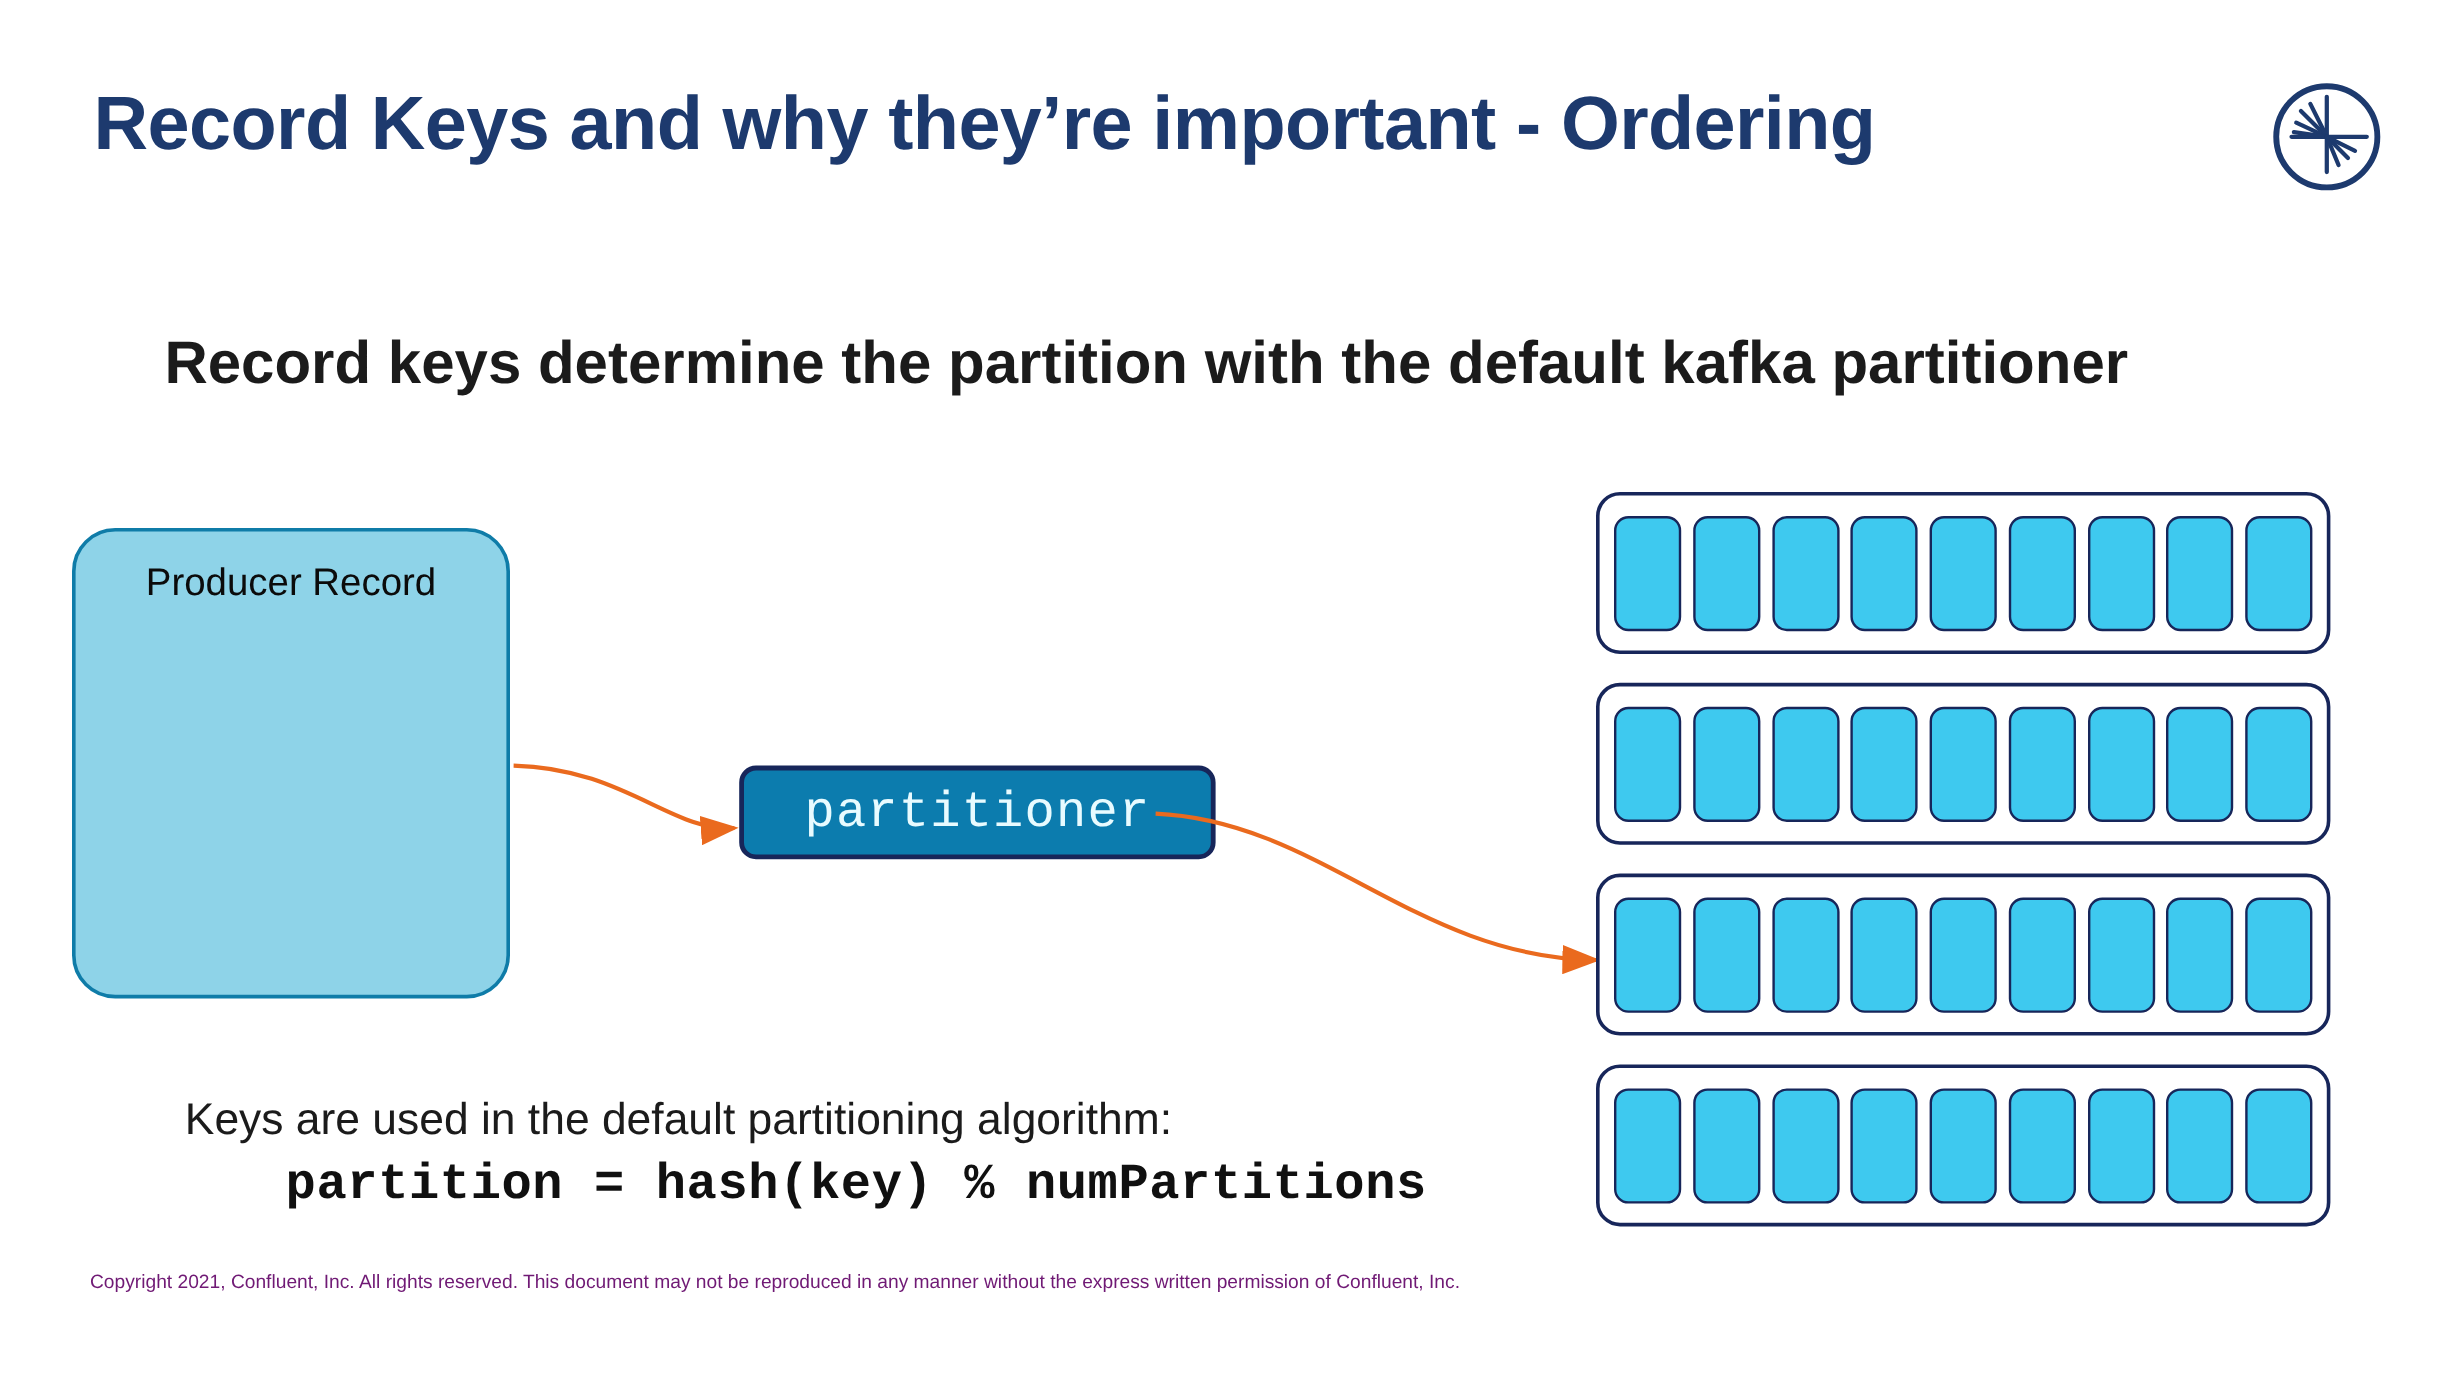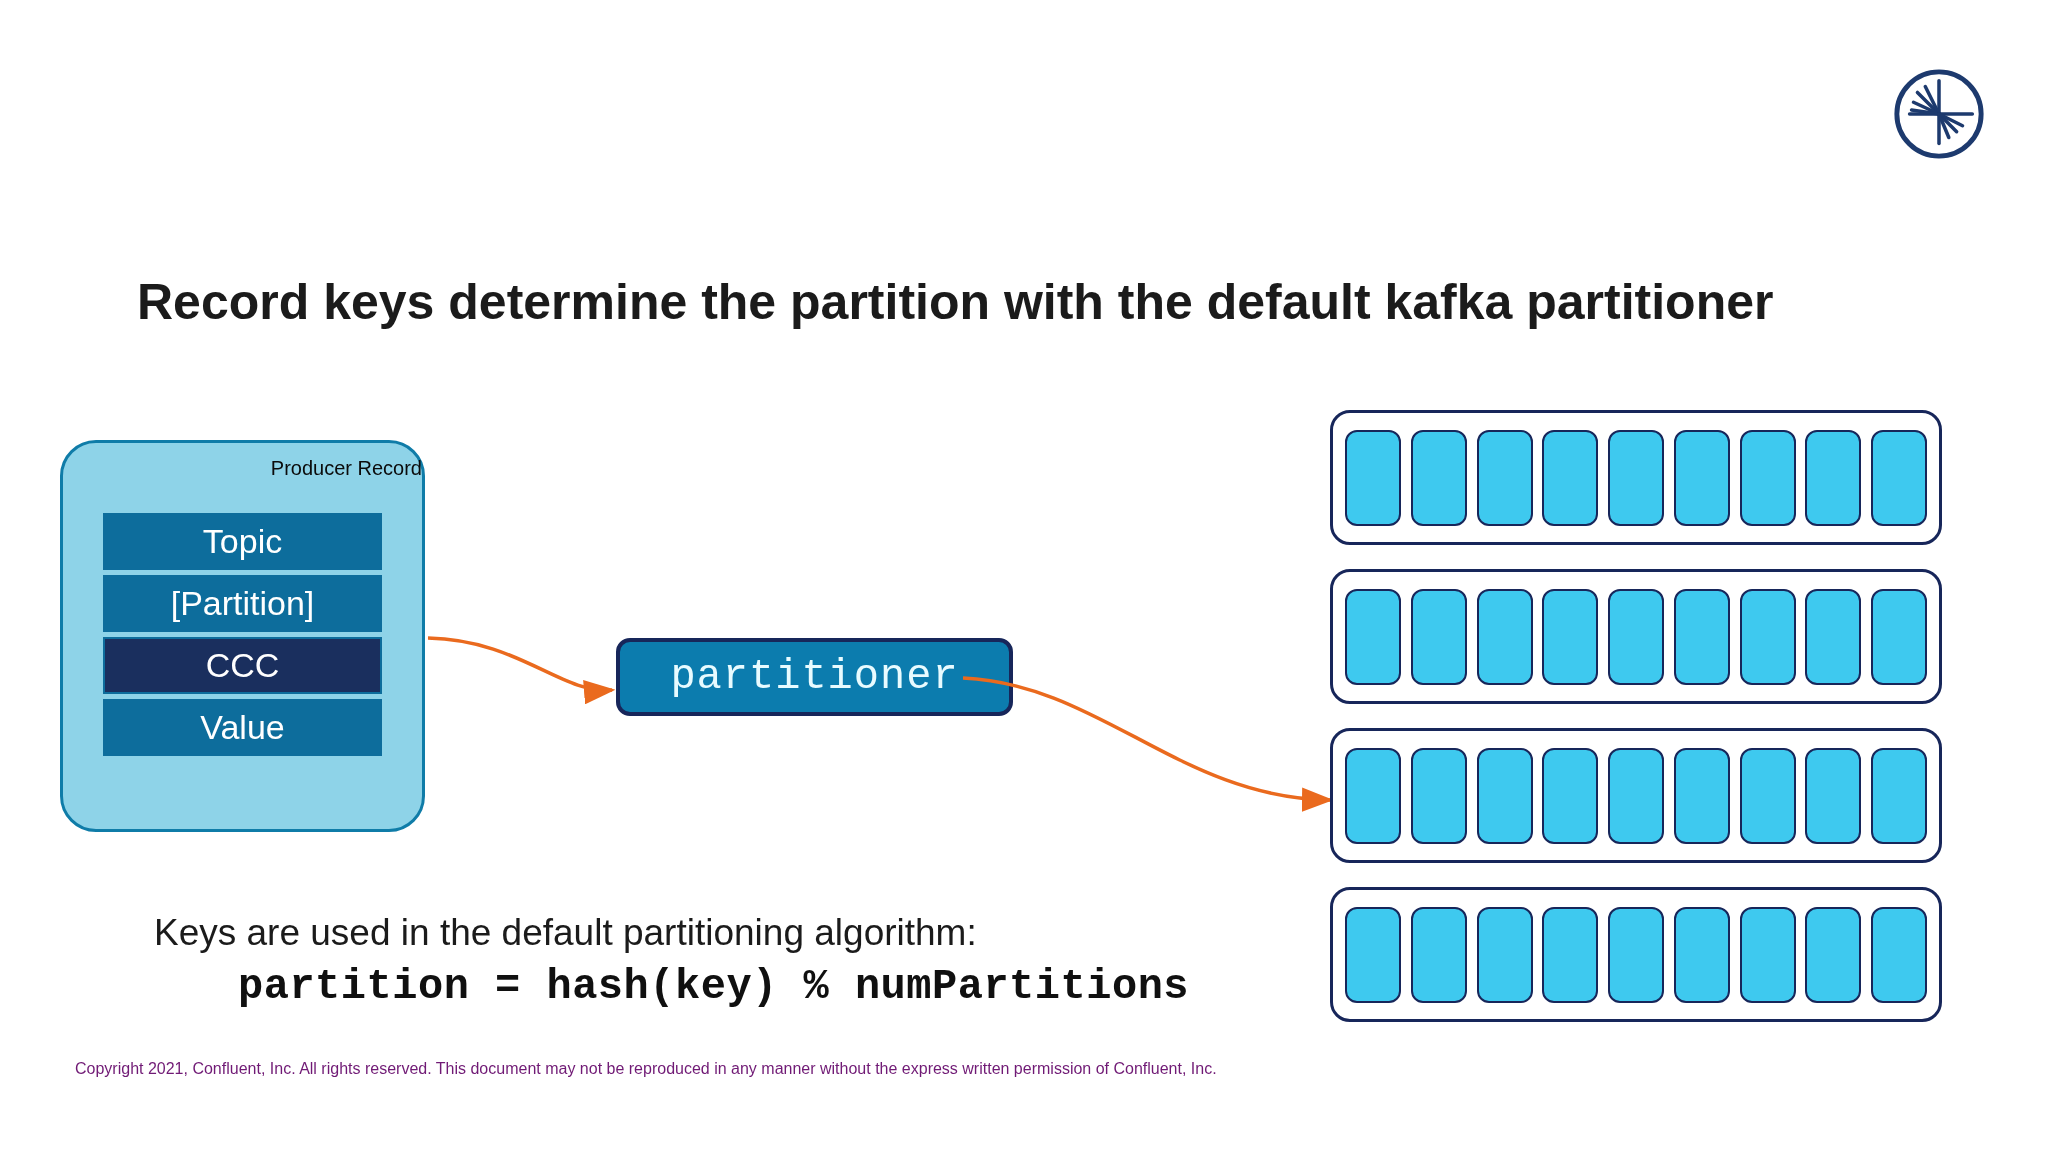--- a/index.html
+++ b/index.html
@@ -64,23 +64,23 @@
     height: 392px;
     background: #8ed3e8;
     border: 3px solid #0f7ca8;
     border-radius: 36px;
     box-sizing: border-box;
   }
   .producer-card-title {
     position: absolute;
     left: 0;
     right: 0;
-    top: 14px;
-    text-align: right;
-    font-size: 20px;
+    top: 24px;
+    text-align: center;
+    font-size: 32px;
     color: #0b0b0b;
     font-weight: 400;
   }
   .record-fields {
     position: absolute;
     left: 40px;
     right: 40px;
     top: 70px;
   }
   .record-field {
@@ -187,20 +187,21 @@
     font-size: 16px;
     color: #701a75;
     font-weight: 300;
   }
 </style>
 </head>
 <body>
 
 <div class="slide">
 
+  <div class="slide-title">Record Keys and why they’re important - Ordering</div>
 
   <div class="logo-mark">
     <svg viewBox="0 0 100 100" width="98" height="98" aria-hidden="true">
       <circle cx="50" cy="50" r="43" fill="none" stroke="#1d3a6e" stroke-width="5"></circle>
       <g stroke="#1d3a6e" stroke-width="3.6" stroke-linecap="round">
         <line x1="50" y1="50" x2="50" y2="16"></line>
         <line x1="50" y1="50" x2="84" y2="50"></line>
         <line x1="50" y1="50" x2="50" y2="80"></line>
         <line x1="50" y1="50" x2="20" y2="50"></line>
         <line x1="50" y1="50" x2="28" y2="28"></line>
@@ -211,26 +212,20 @@
         <line x1="50" y1="50" x2="60" y2="74"></line>
         <line x1="50" y1="50" x2="74" y2="62"></line>
       </g>
     </svg>
   </div>
 
   <div class="slide-subtitle">Record keys determine the partition with the default kafka partitioner</div>
 
   <div class="producer-card">
     <div class="producer-card-title">Producer Record</div>
-    <div class="record-fields">
-      <div class="record-field">Topic</div>
-      <div class="record-field">[Partition]</div>
-      <div class="record-field key-field">CCC</div>
-      <div class="record-field">Value</div>
-    </div>
   </div>
 
   <div class="partitioner-box">
     <span class="partitioner-label">partitioner</span>
   </div>
 
   <svg class="arrow-layer" viewBox="0 0 2048 1152">
     <defs>
       <marker id="arrowhead" markerWidth="9" markerHeight="7" refX="8" refY="3.5" orient="auto">
         <polygon points="0 0, 9 3.5, 0 7" fill="#ea6a1e"></polygon>

